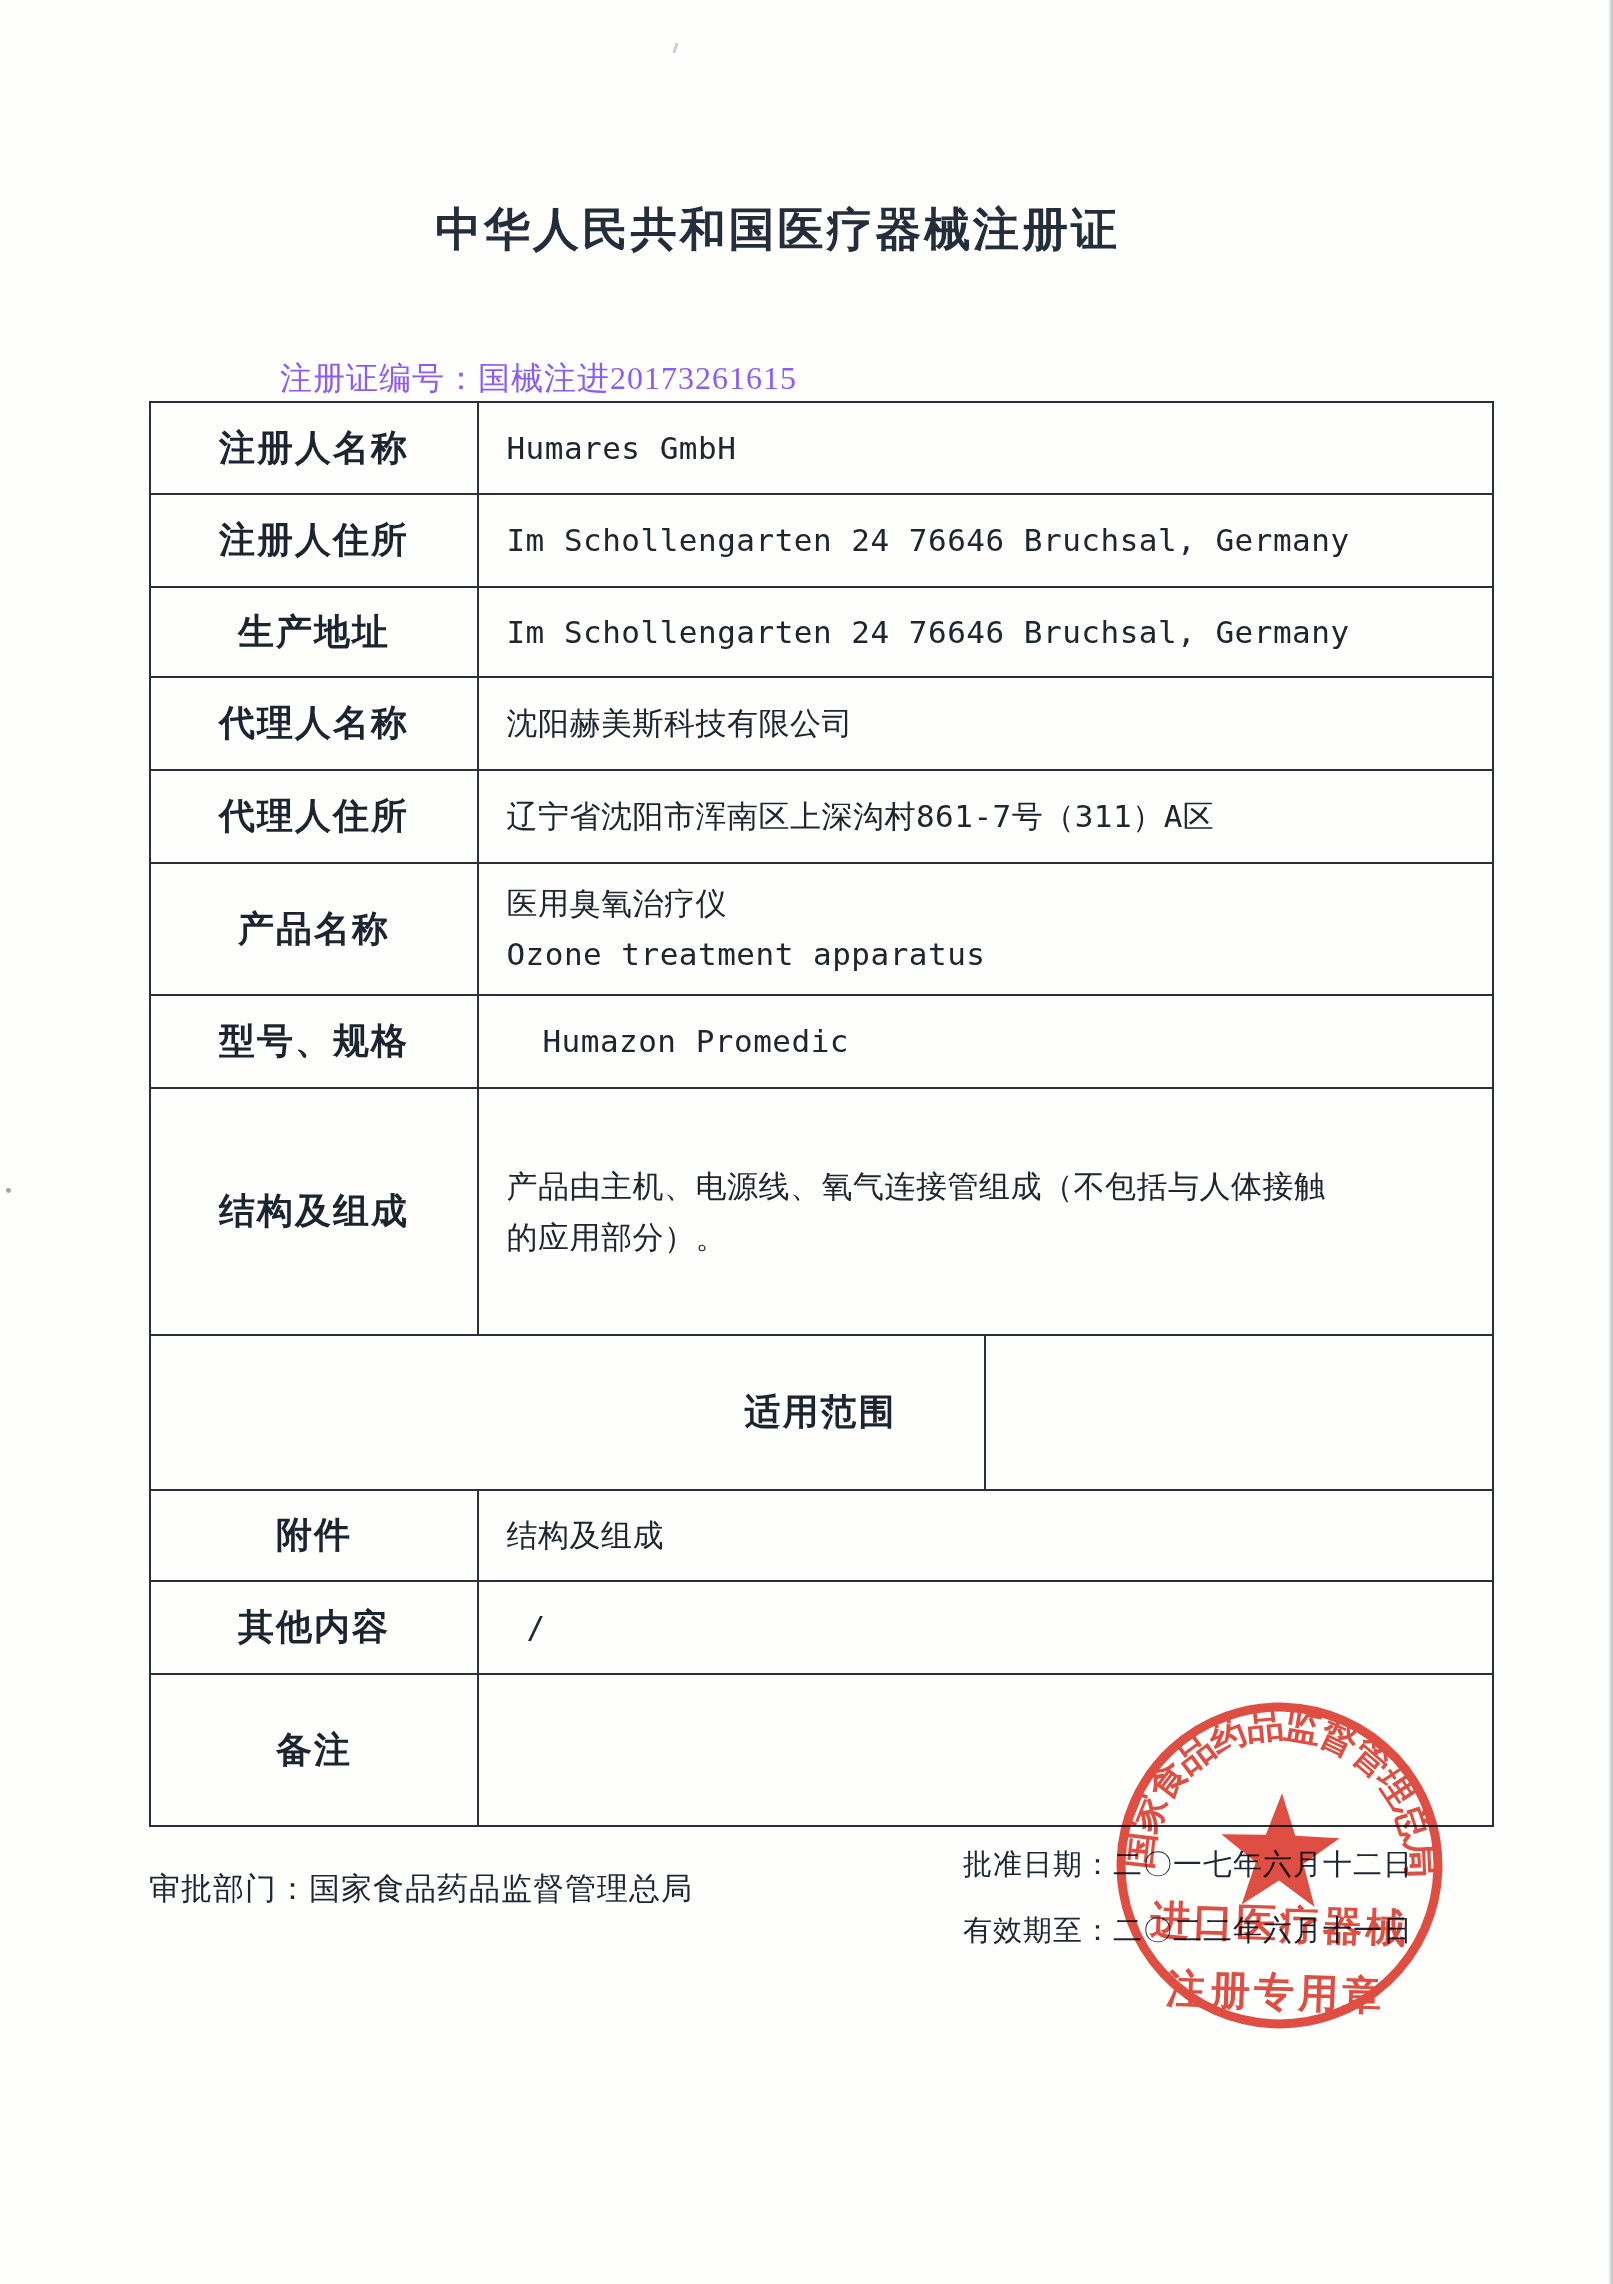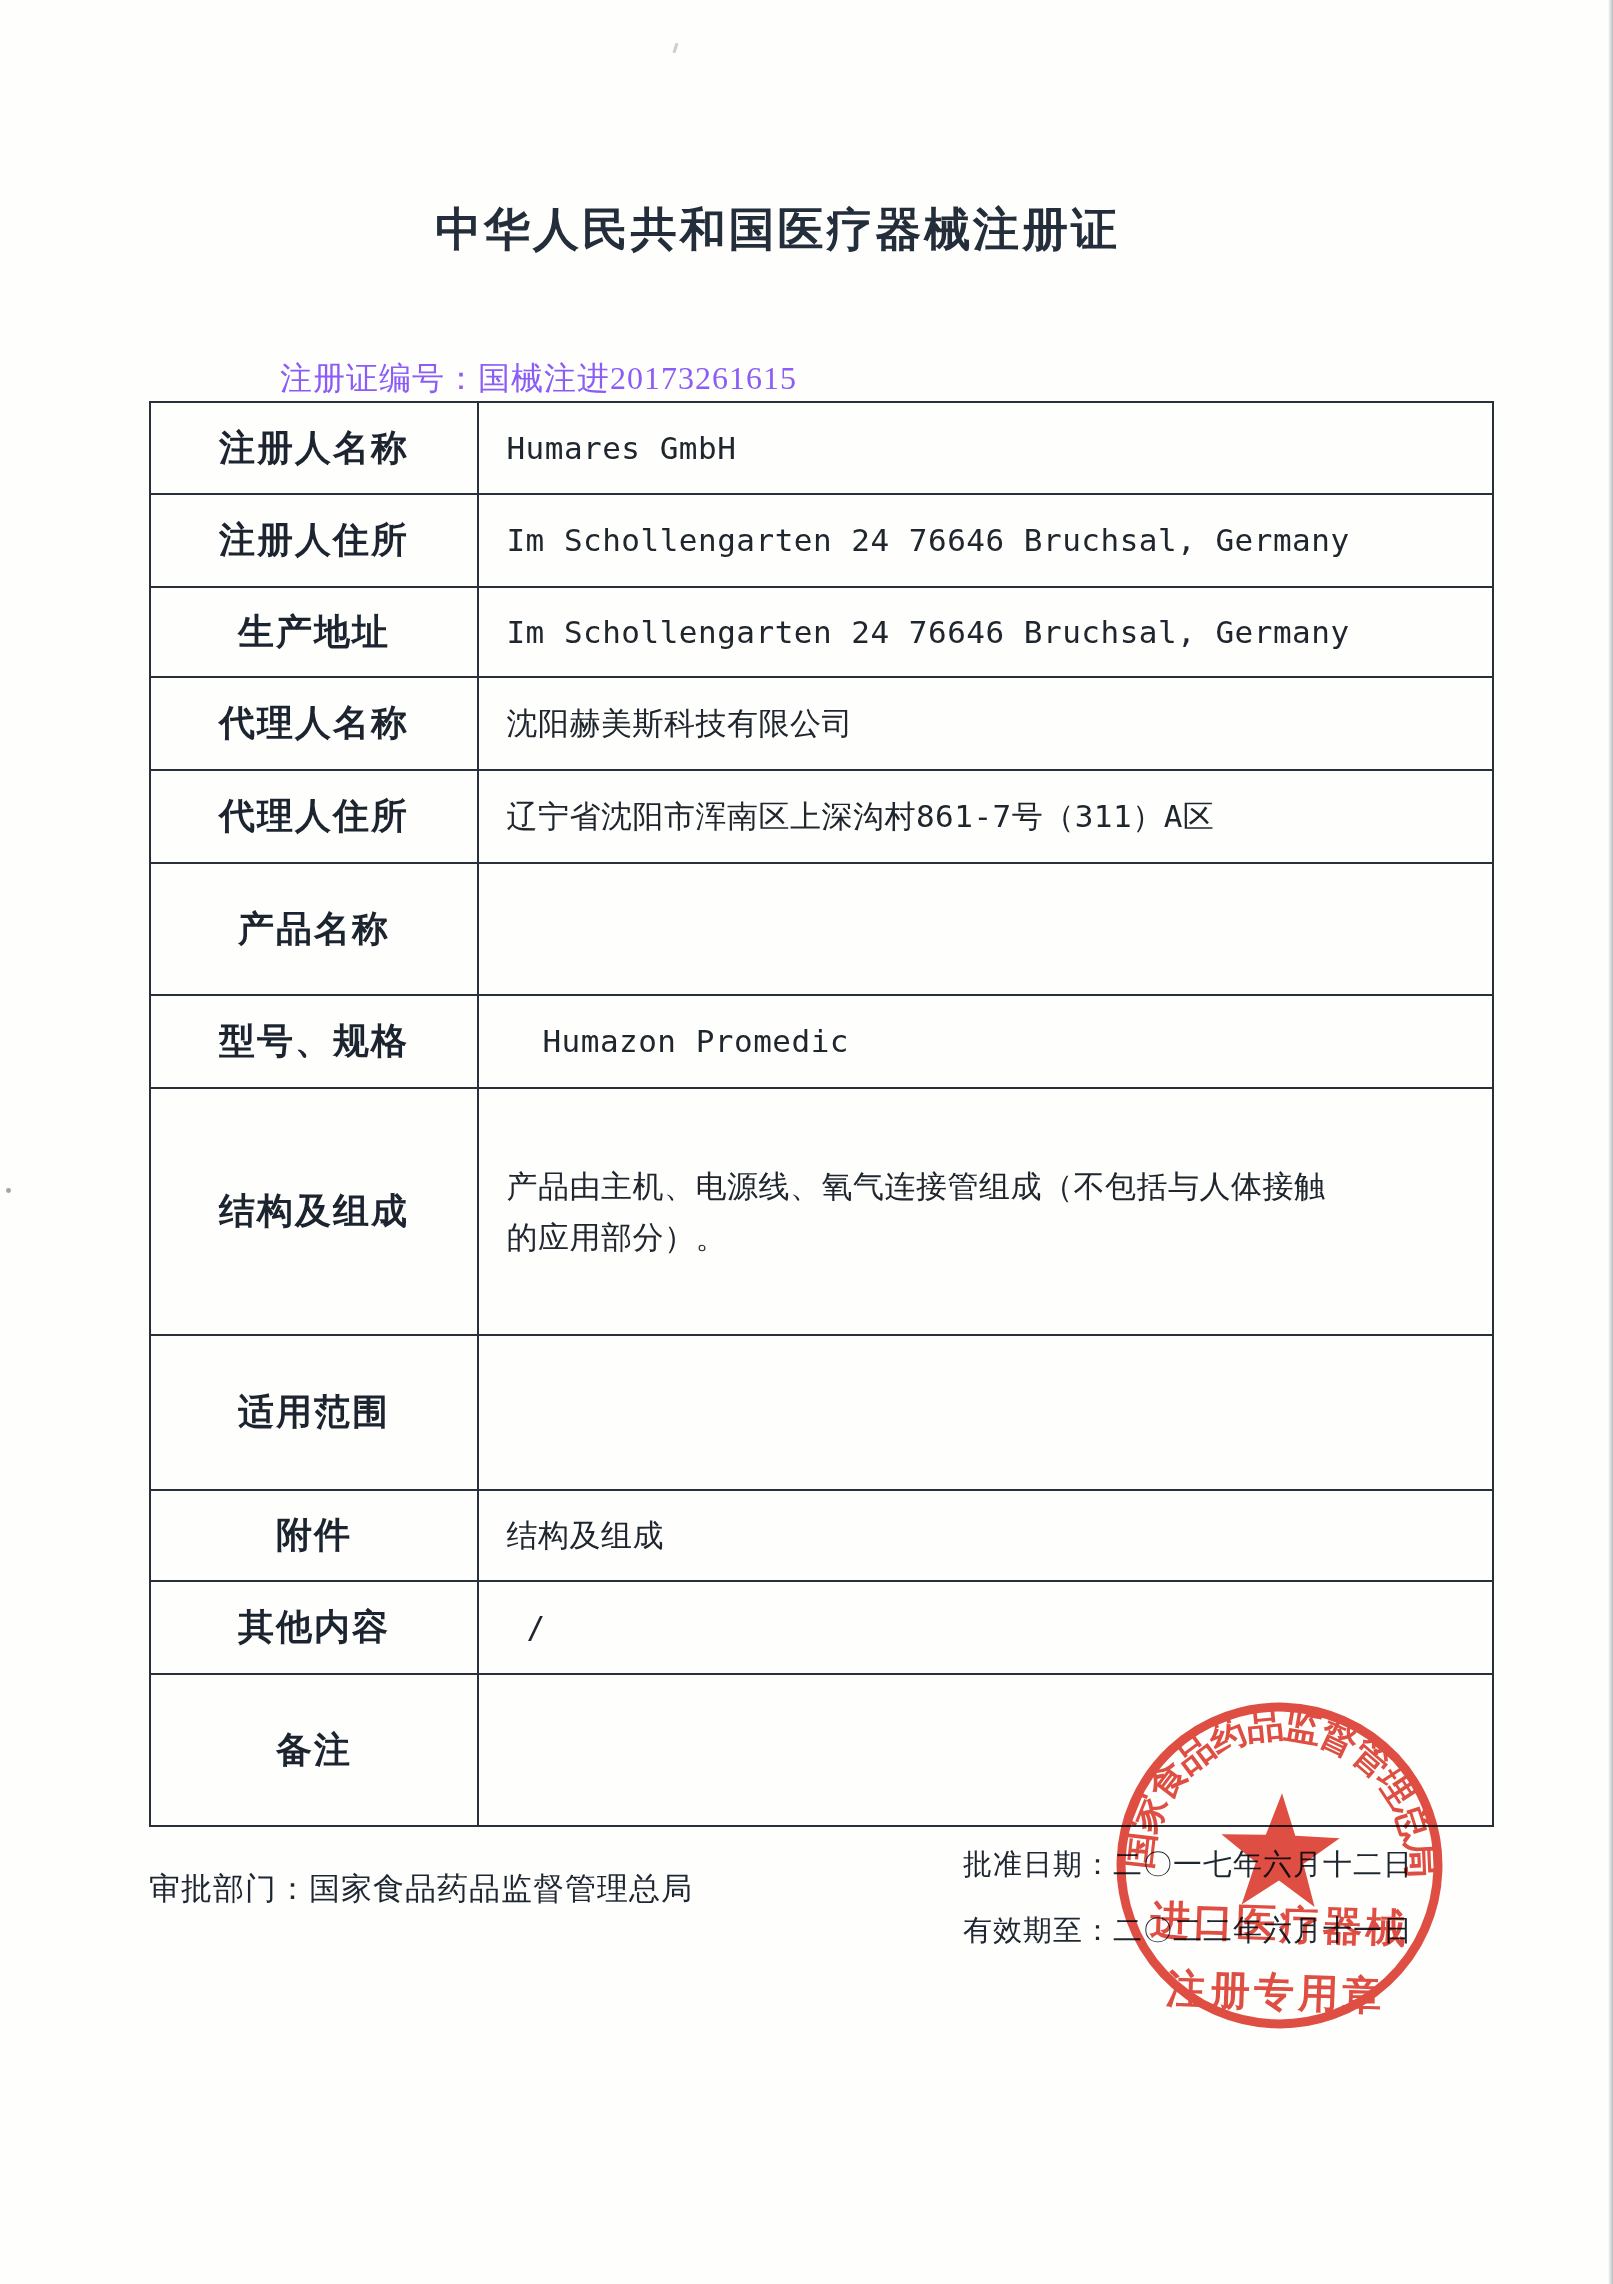--- a/index.html
+++ b/index.html
@@ -49,21 +49,21 @@
   .row { display:flex; box-sizing:border-box; border-bottom:2.9px solid #2a303a; }
   .row:last-child { border-bottom:none; }
   .row:nth-child(1)  { height:92px; }
   .row:nth-child(2)  { height:93px; }
   .row:nth-child(3)  { height:90px; }
   .row:nth-child(4)  { height:93px; }
   .row:nth-child(5)  { height:93px; }
   .row:nth-child(6)  { height:132px; }
   .row:nth-child(7)  { height:93px;gap:36px; }
   .row:nth-child(8)  { height:247px; }
-  .row:nth-child(9)  { height:155px; }
+  .row:nth-child(9)  { height:155px;justify-content:center; }
   .row:nth-child(10) { height:91px; }
   .row:nth-child(11) { height:93px;gap:20px; }
   .row:nth-child(12) { height:150px; }
   .cell-label {
     width:328px; flex:0 0 328px;
     display:flex; align-items:center; justify-content:center;
     border-right:2px solid #2a303a;
     box-sizing:border-box;
     font-family:"Liberation Sans","DejaVu Sans",sans-serif;
     font-weight:bold; font-size:36px; letter-spacing:2px;
@@ -134,20 +134,24 @@
         </div>
       </div>
       <div class="row">
         <div class="cell-label">代理人住所</div>
         <div class="cell-value">
           <div>辽宁省沈阳市浑南区上深沟村861-7号（311）A区</div>
         </div>
       </div>
       <div class="row">
         <div class="cell-label">产品名称</div>
+        <div class="cell-value">
+          <div>医用臭氧治疗仪</div>
+          <div>Ozone treatment apparatus</div>
+        </div>
       </div>
       <div class="row">
         <div class="cell-label">型号、规格</div>
         <div class="cell-value">
           <div>Humazon Promedic</div>
         </div>
       </div>
       <div class="row">
         <div class="cell-label">结构及组成</div>
         <div class="cell-value">

